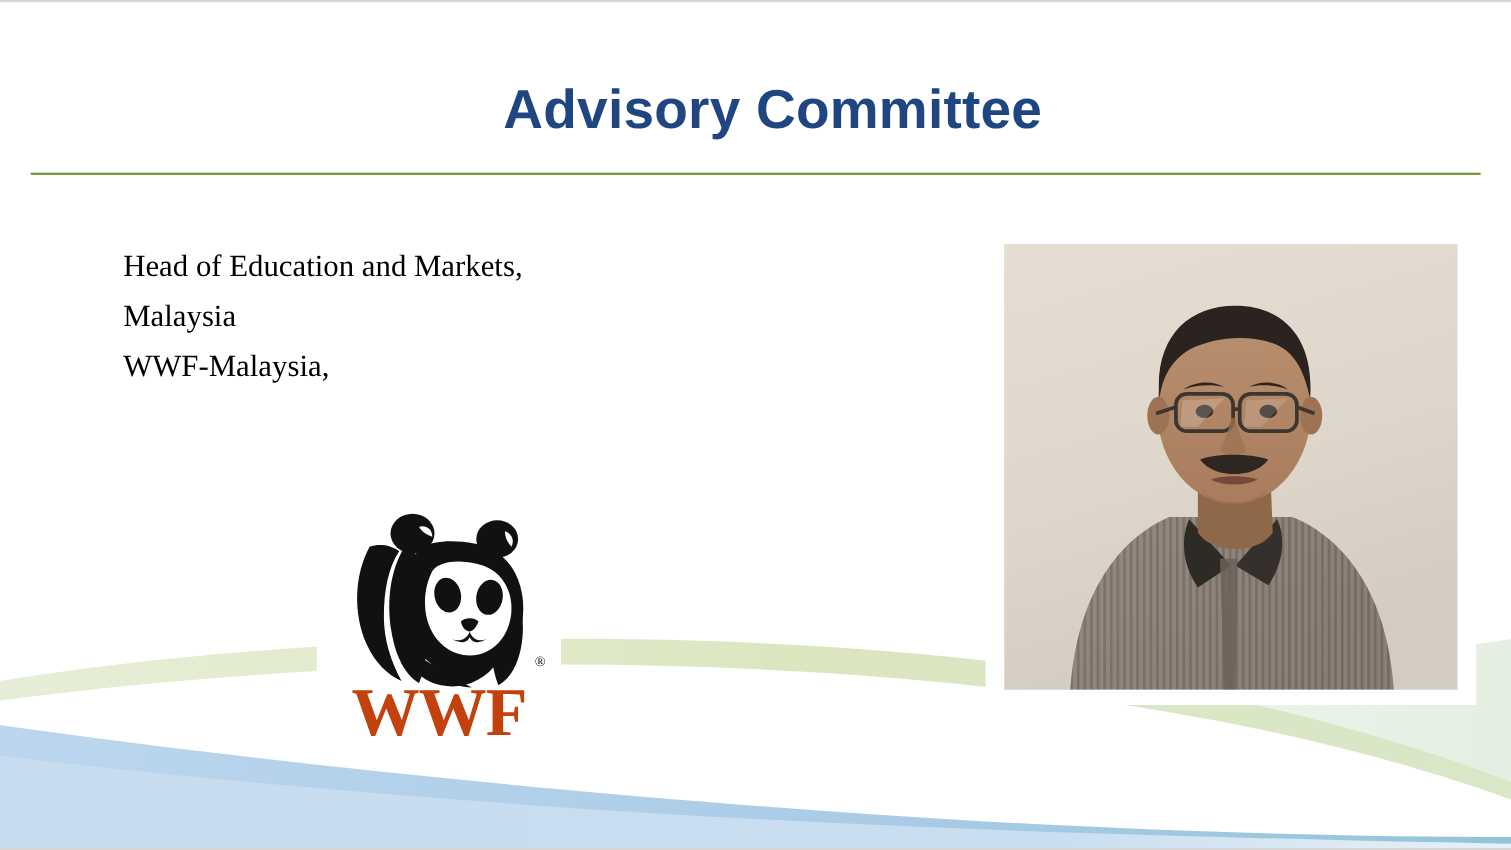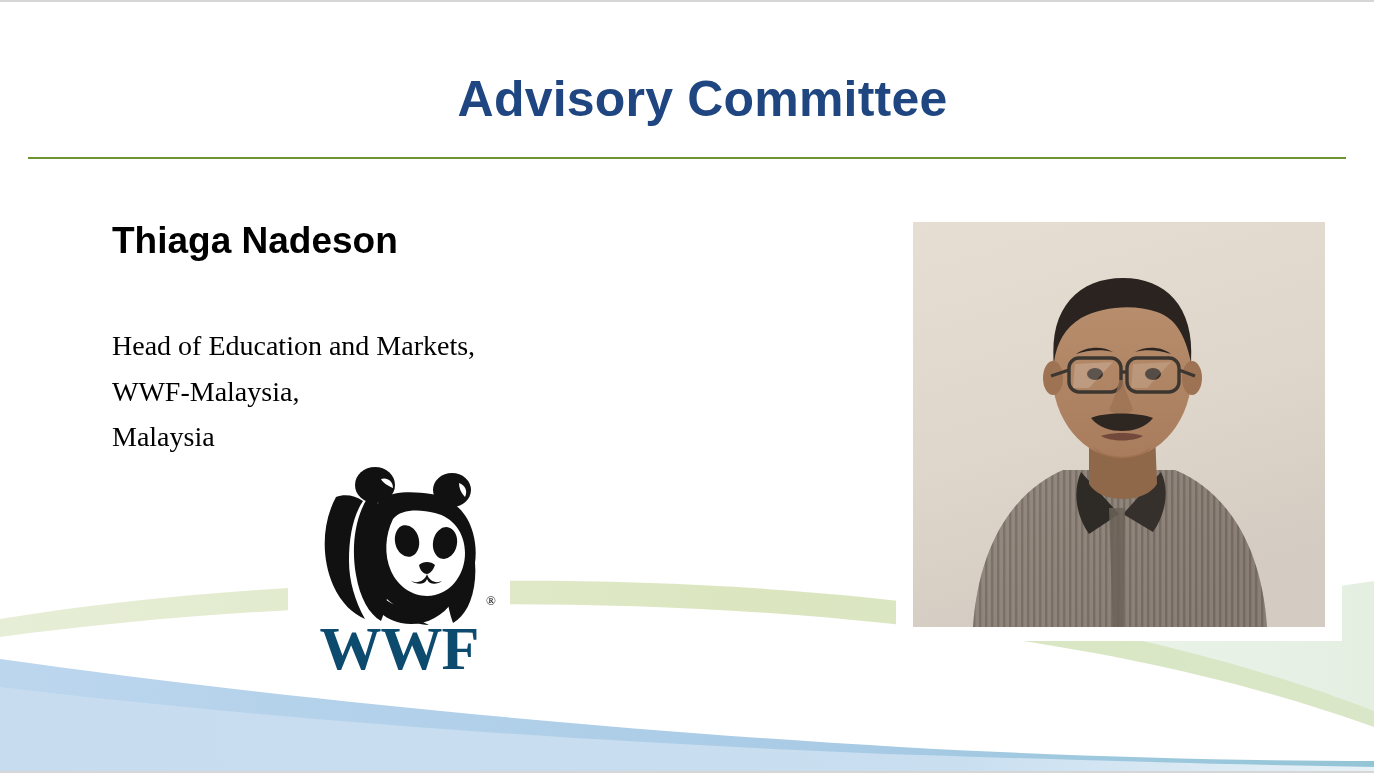--- a/index.html
+++ b/index.html
@@ -103,21 +103,21 @@
   .wwf-wordmark {
     position: absolute;
     left: 0;
     bottom: 6px;
     width: 222px;
     text-align: center;
     font-family: "Liberation Serif", serif;
     font-weight: bold;
     font-size: 62px;
     letter-spacing: -1px;
-    color: #0c4a6e;
+    color: #c2410c;
     line-height: 1;
   }
   .wwf-reg {
     position: absolute;
     right: 14px;
     top: 136px;
     font-family: "Liberation Serif", serif;
     font-size: 13px;
     color: #111111;
   }
@@ -184,25 +184,24 @@
       <path d="M0,146 C250,176 580,202 920,214 C1100,220 1250,224 1374,226 L1374,230 L0,230 Z" fill="url(#gBlue2)"></path>
     </svg>
   </div>
 
   <div class="title-block">
     <div class="slide-title">Advisory Committee</div>
   </div>
   <div class="title-rule"></div>
 
   <div class="person-block">
-    <div class="person-name">Thiaga Nadeson</div>
     <div class="person-role">
       <div>Head of Education and Markets,</div>
+      <div>Malaysia</div>
       <div>WWF-Malaysia,</div>
-      <div>Malaysia</div>
     </div>
   </div>
 
   <div class="wwf-logo">
     <div class="wwf-panda">
       <svg viewBox="0 0 220 168" xmlns="http://www.w3.org/2000/svg">
         <g fill="#111111">
 
           <ellipse cx="86" cy="24" rx="20" ry="18"></ellipse>
 

